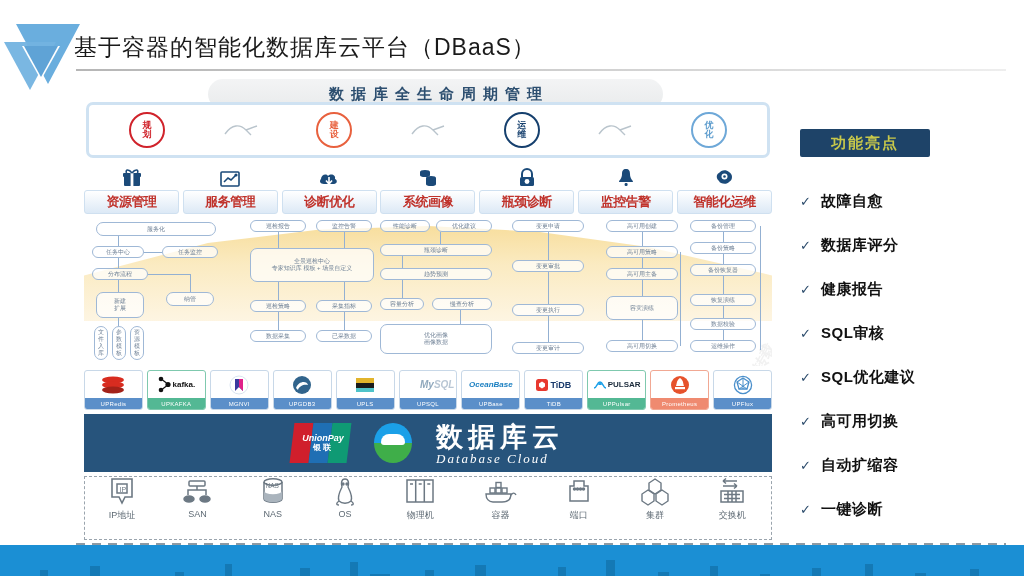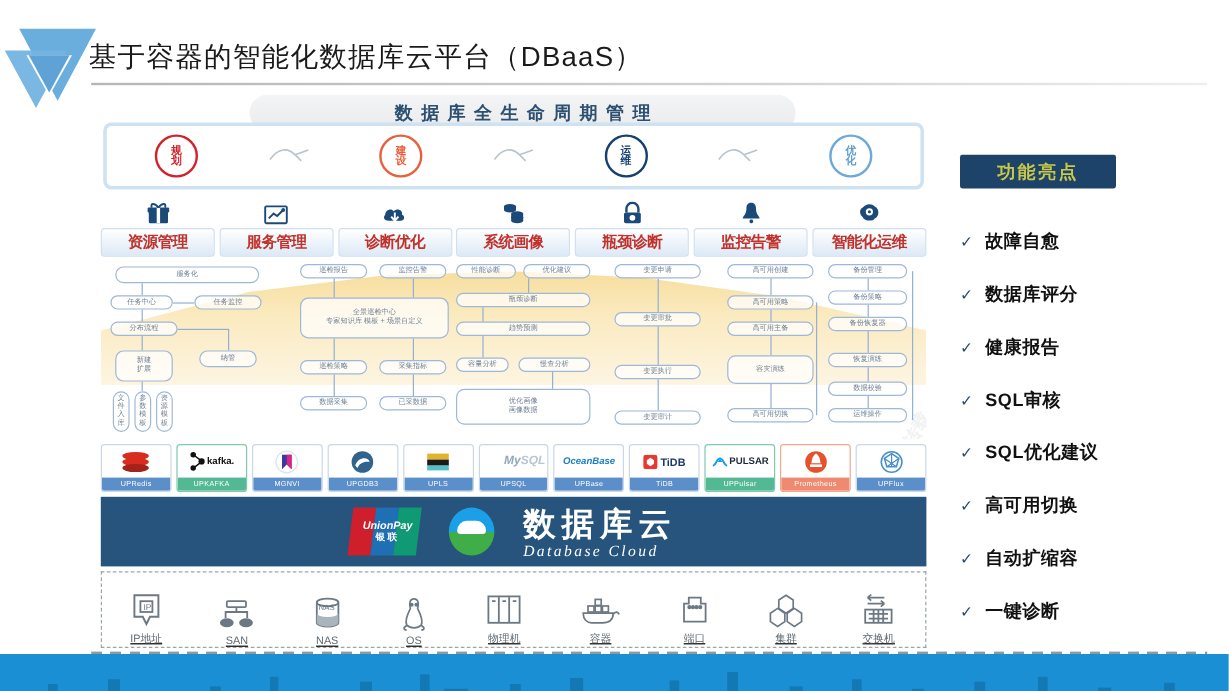--- a/index.html
+++ b/index.html
@@ -118,22 +118,22 @@
   .cloud-badge::after { content: ""; position: absolute; left: 7px; top: 11px;
     width: 24px; height: 11px; background: #fff; border-radius: 11px 11px 4px 4px; }
   .up-words { color: #fff; }
   .up-words .cn { font-size: 27px; font-weight: bold; letter-spacing: 5px;
     font-family: "Liberation Serif", serif; }
   .up-words .en { font-size: 13px; letter-spacing: 2px; font-style: italic;
     font-family: "Liberation Serif", serif; margin-top: -4px; }
 
   
   .infra { position: absolute; left: 6px; top: 400px; width: 688px; height: 64px;
-    border: 1px dashed #9aa4ad; display: flex; align-items: flex-end;
-    justify-content: space-around; background: #fff; text-decoration: underline; }
+    border: 1px dashed #9aa4ad; display: flex; align-items: flex-start;
+    justify-content: space-around; background: #fff; }
   .infra-item { display: flex; flex-direction: column; align-items: center; gap: 2px;
     color: #5e6a74; }
   .infra-lbl { font-size: 9px; color: #5e6a74; }
 
   
   .side { position: absolute; left: 800px; top: 105px; width: 210px; }
   .side-head { width: 130px; height: 28px; background: #1e4368; border-radius: 2px;
     display: flex; align-items: center; justify-content: center;
     color: #c8c84a; font-size: 15px; font-weight: bold; letter-spacing: 2px; }
   .side-list { margin-top: 22px; }

